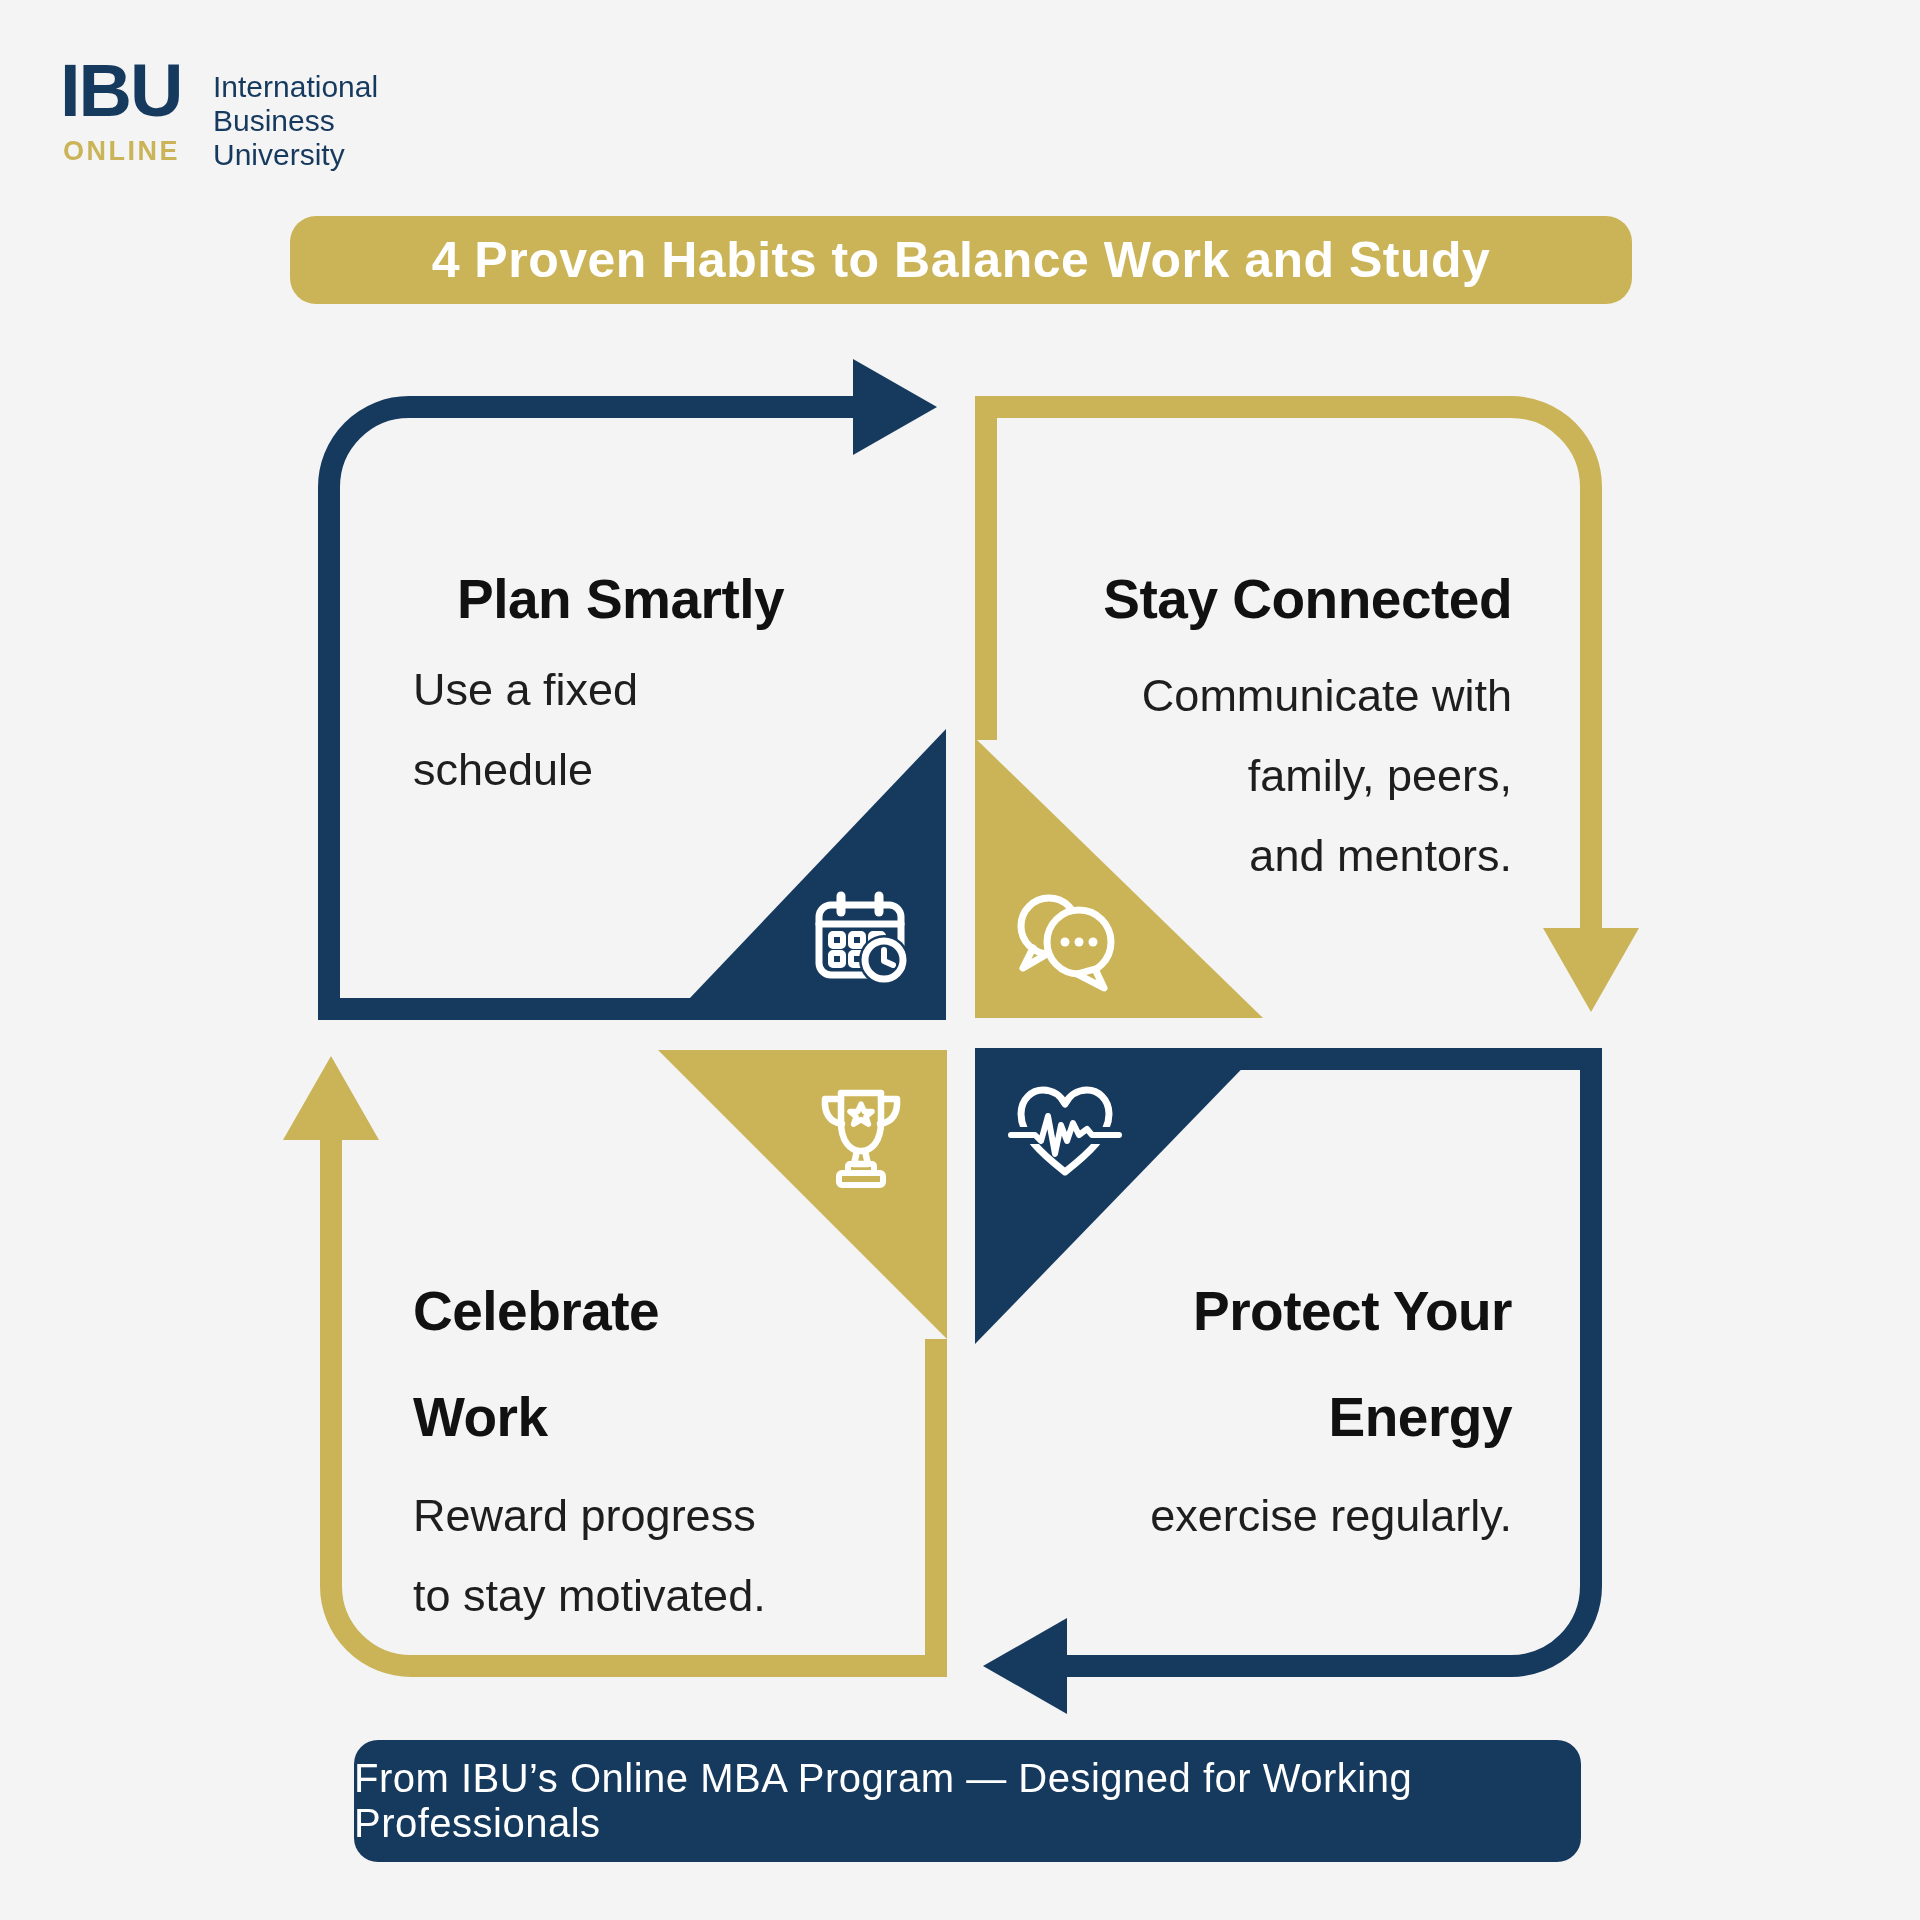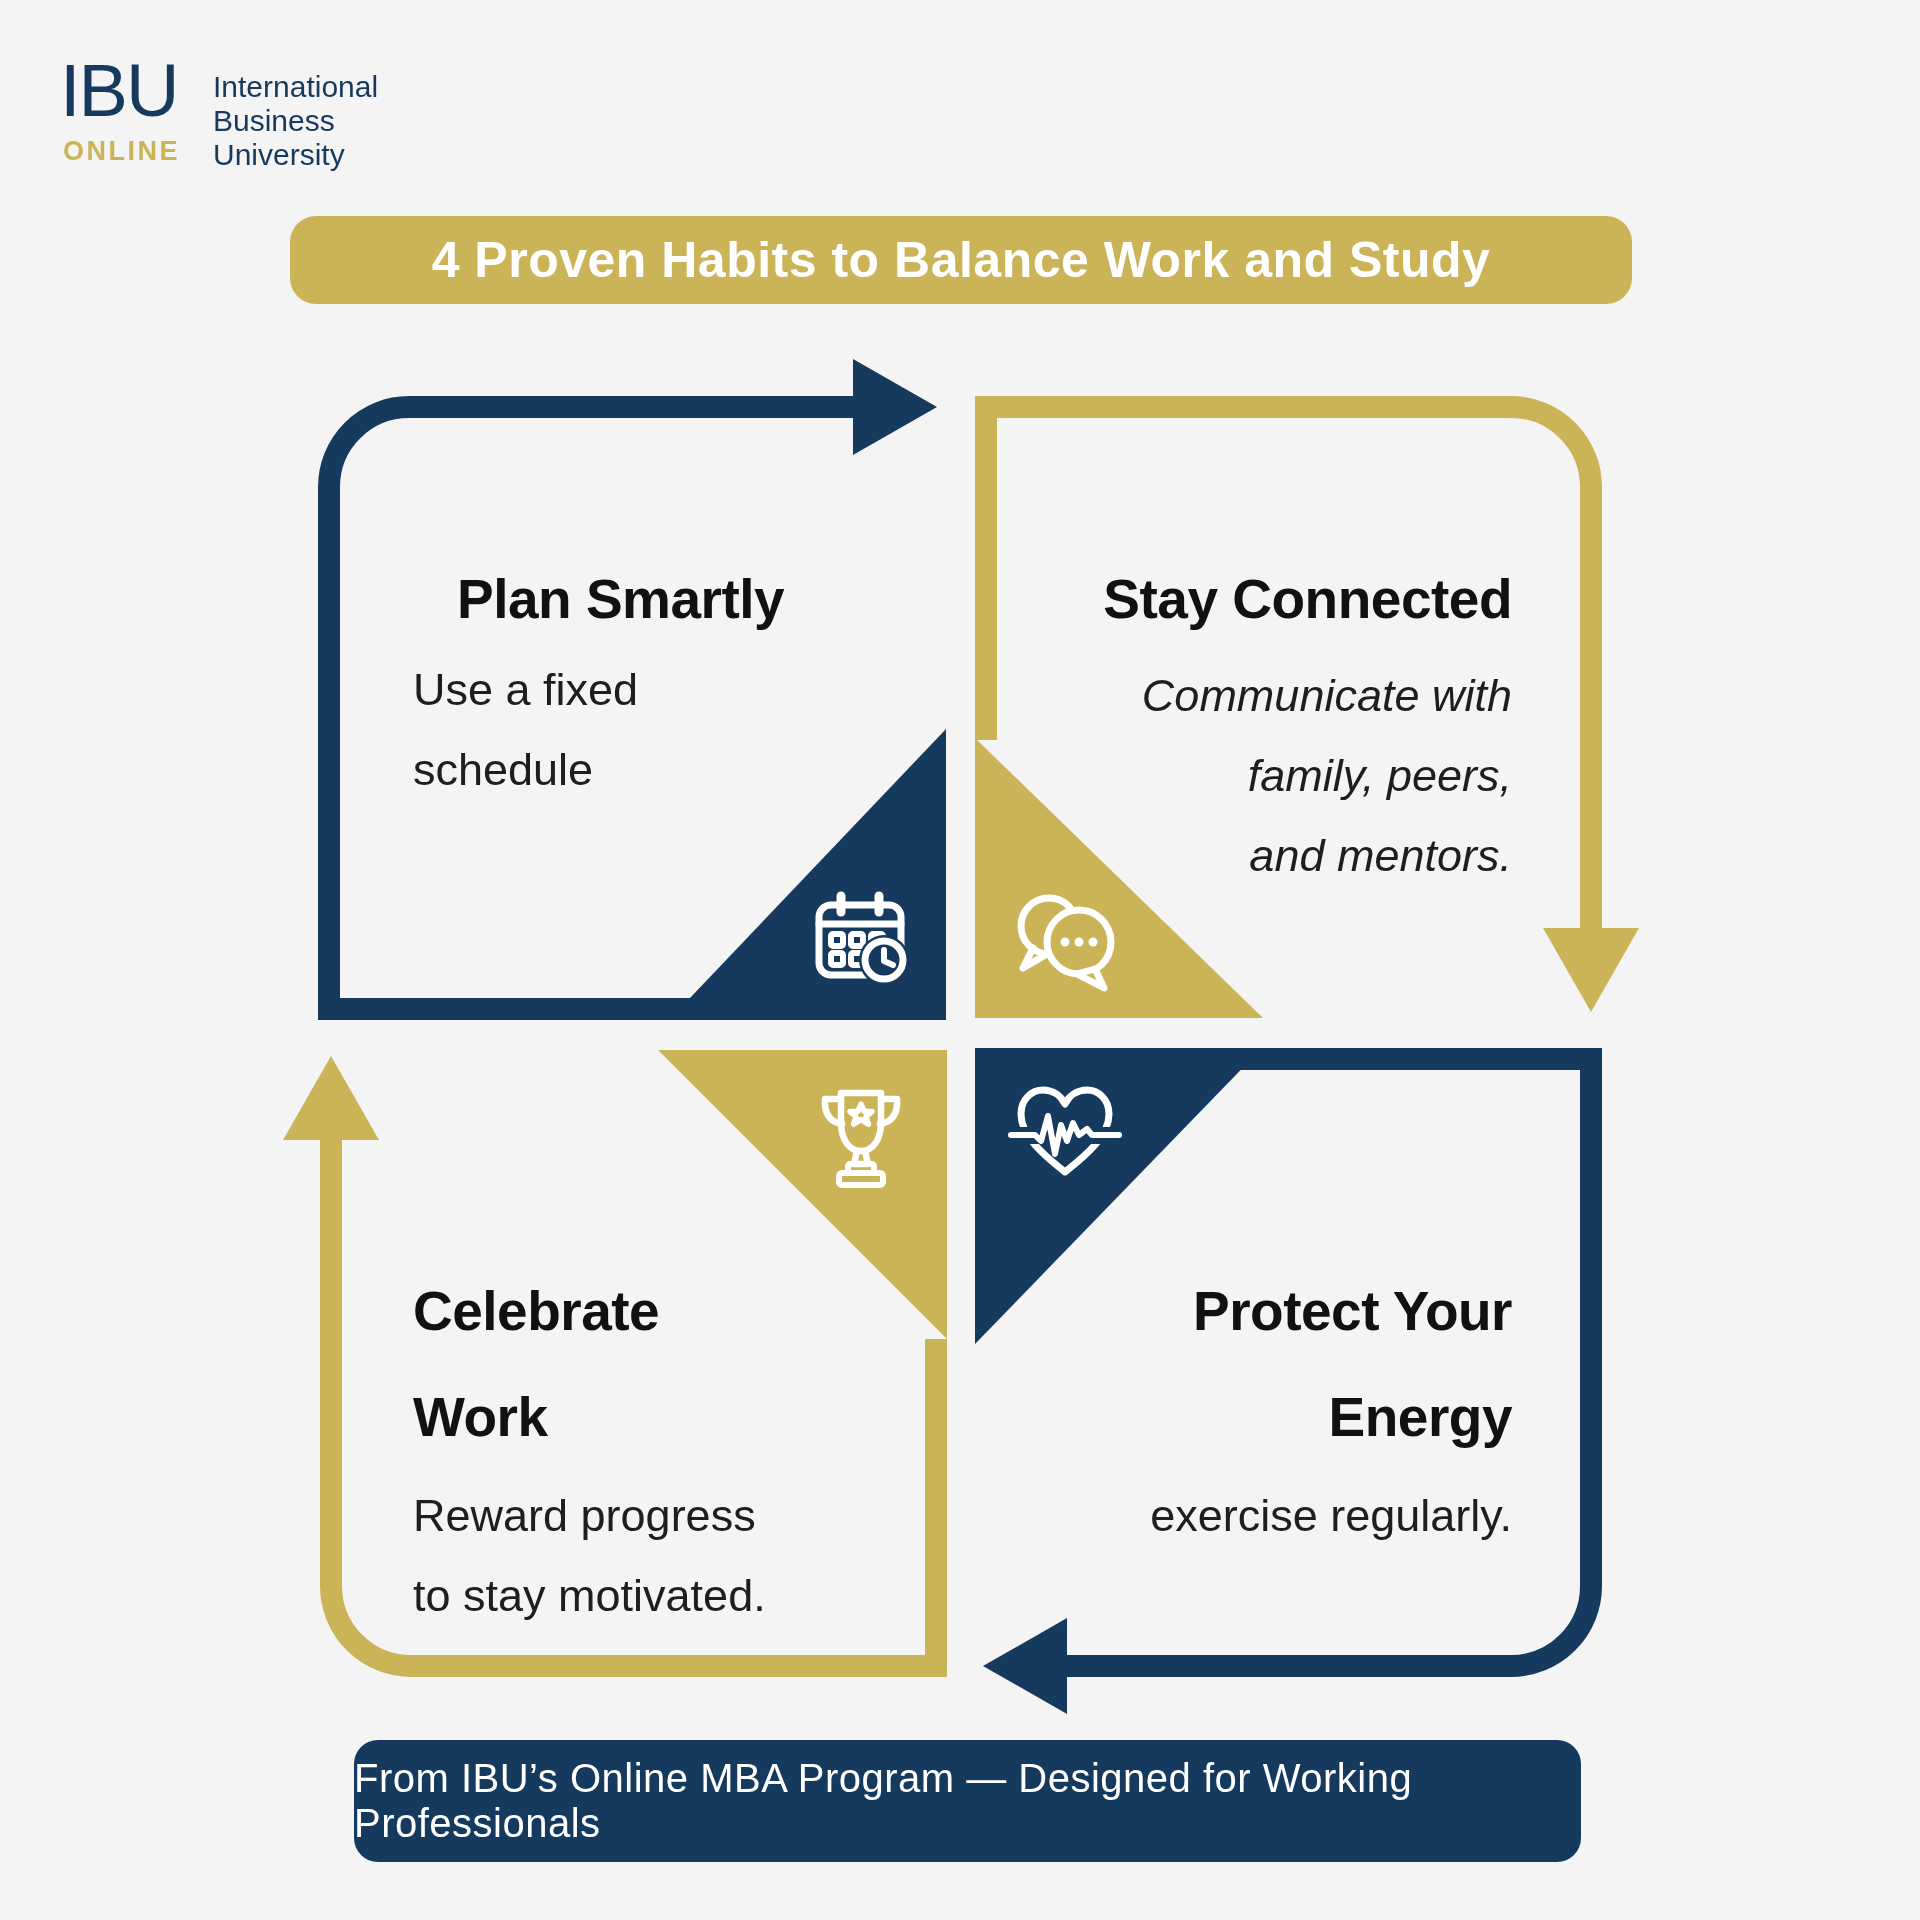--- a/index.html
+++ b/index.html
@@ -9,21 +9,21 @@
     background:#F4F4F5;
     font-family:"Liberation Sans", sans-serif;
     overflow:hidden;
   }
   .abs { position:absolute; }
 
   
   #logo-acronym {
     left:60px; top:48px;
     font-size:74px; letter-spacing:-2px;
-    color:#16395E; font-weight:400;
+    color:#16395E; font-weight:700;
   }
   #logo-online {
     left:63px; top:136px;
     font-size:27px; font-weight:700; letter-spacing:2.5px;
     color:#CBB457;
   }
   #logo-org {
     left:213px; top:70px;
     font-size:30px; line-height:34px;
     color:#16395E;
@@ -64,21 +64,21 @@
     position:absolute;
     font-size:45px; font-weight:400; color:#1E1E1E;
     line-height:80px;
     white-space:nowrap;
   }
   .align-r { text-align:right; }
 
   #plan-title      { left:413px;  top:546px;margin-left:44px; }
   #plan-body       { left:413px;  top:650px; }
   #connect-title   { right:408px; top:546px; }
-  #connect-body    { right:408px; top:656px;font-style:italic; }
+  #connect-body    { right:408px; top:656px; }
   #celebrate-title { left:413px;  top:1258px; }
   #celebrate-body  { left:413px;  top:1476px; }
   #energy-title    { right:408px; top:1258px; }
   #energy-body     { right:408px; top:1476px; }
 </style>
 </head>
 <body>
 
 <div class="abs" id="logo-acronym">IBU</div>
 <div class="abs" id="logo-online">ONLINE</div>

